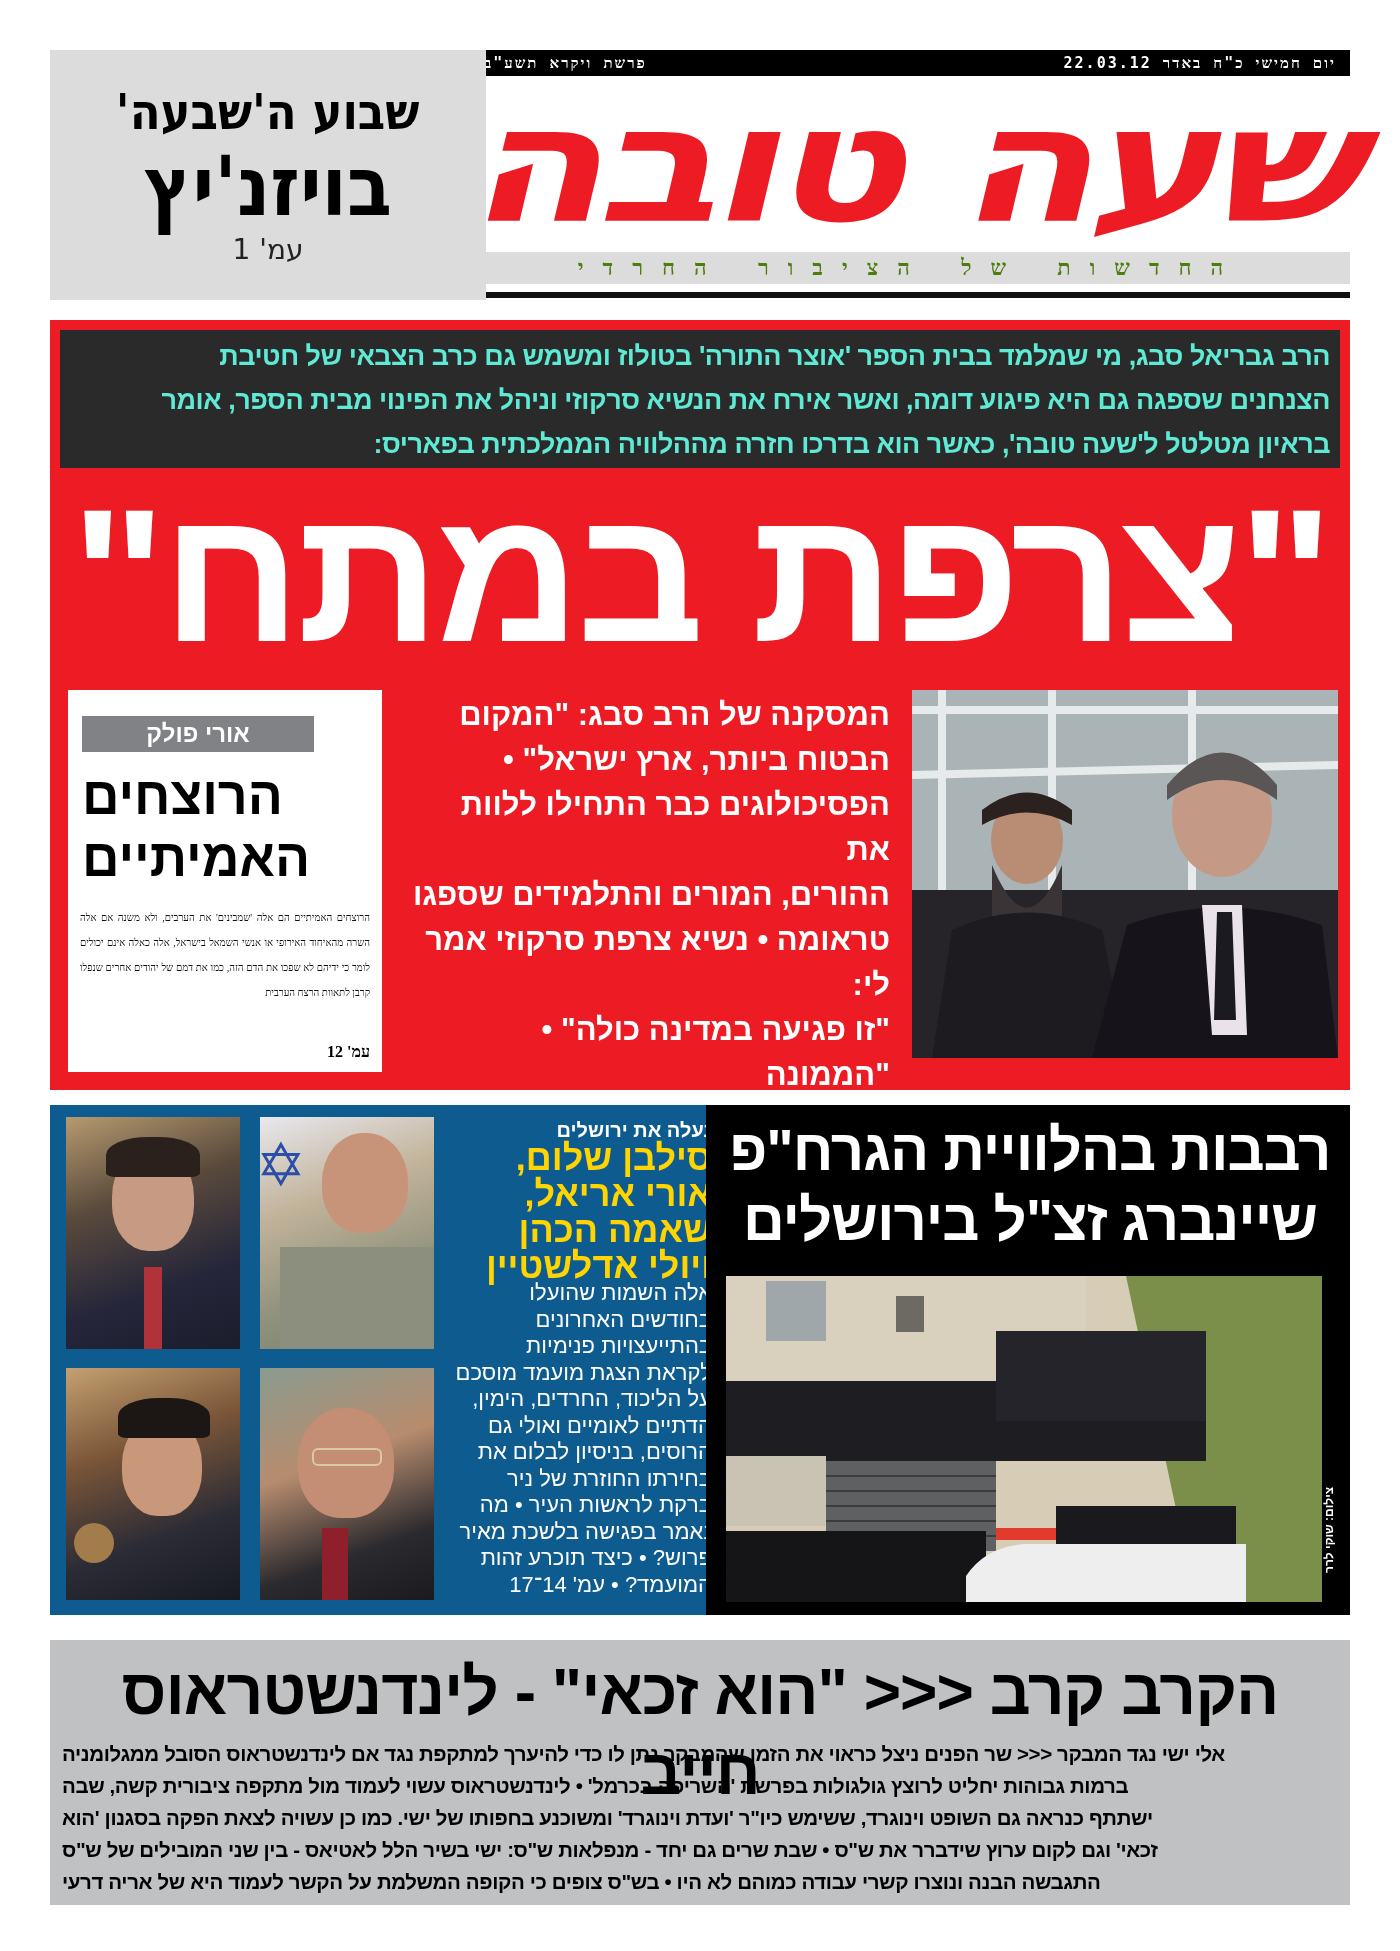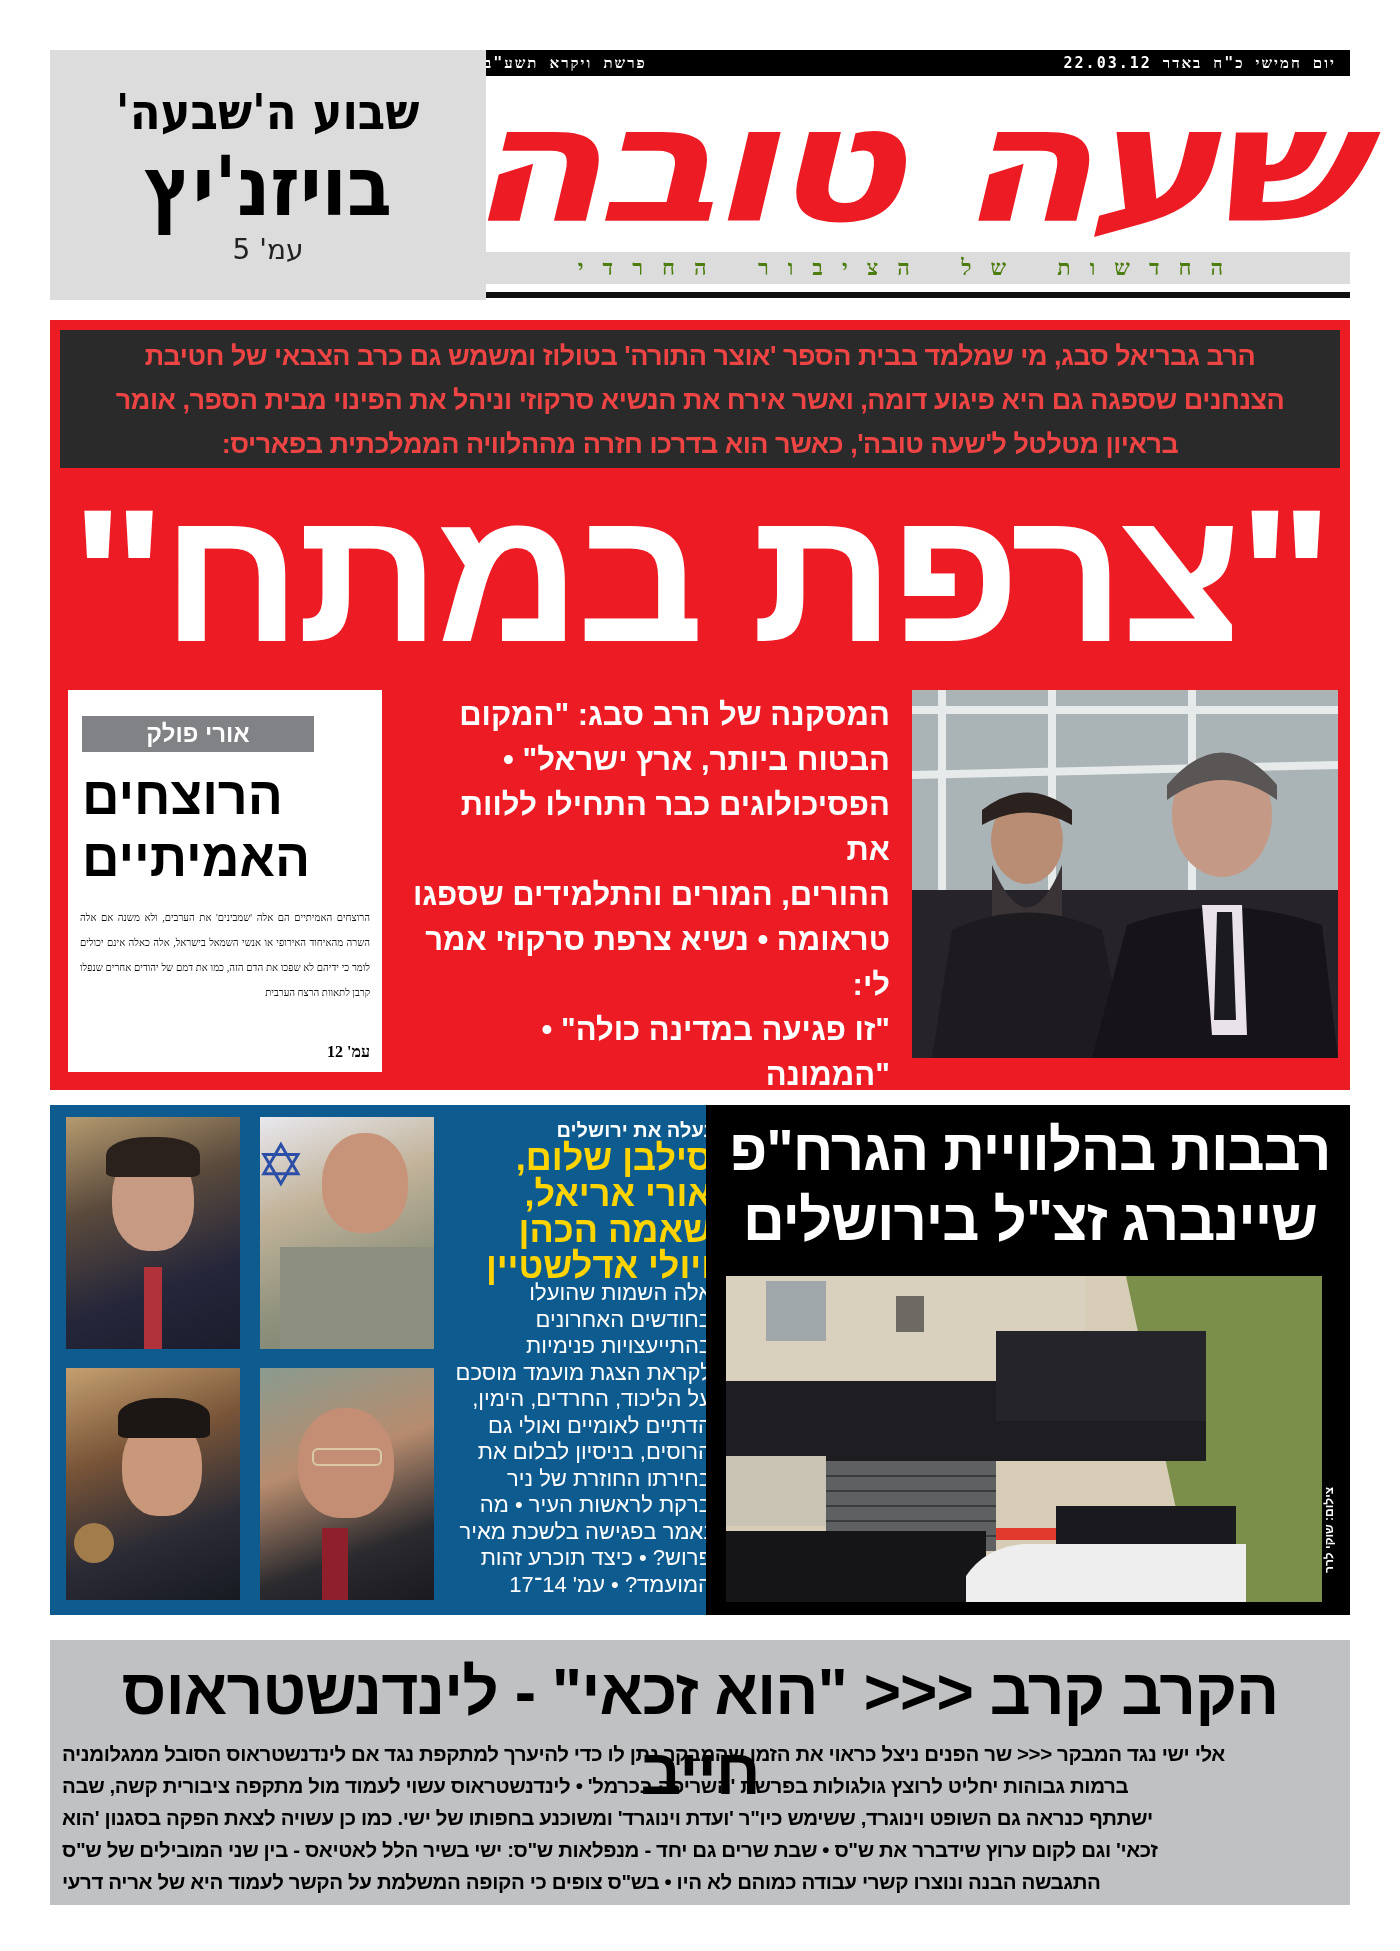--- a/index.html
+++ b/index.html
@@ -31,22 +31,22 @@
       left: 50px; top: 50px; width: 436px; height: 250px; background: #dcdcdc;
       display: flex; flex-direction: column; align-items: center; justify-content: center;
     }
     .promo-line1 { font-weight: bold; font-size: 50px; line-height: 58px; transform: scaleX(0.9); }
     .promo-line2 { font-weight: bold; font-size: 82px; line-height: 92px; transform: scaleX(0.9); }
     .promo-page { font-size: 28px; line-height: 34px; color: #222; }
 
     
     .lead-panel { left: 50px; top: 320px; width: 1300px; height: 770px; background: #ed1c24; }
     .lead-deck {
-      left: 60px; top: 330px; width: 1280px; height: 138px; background: #2a2a2a; color: #ef4444;
-      font-weight: bold; font-size: 27px; line-height: 44px; text-align: center; padding: 4px 10px;
+      left: 60px; top: 330px; width: 1280px; height: 138px; background: #2a2a2a; color: #5eead4;
+      font-weight: bold; font-size: 27px; line-height: 44px; text-align: right; padding: 4px 10px;
       font-family: "Liberation Sans", sans-serif; letter-spacing: -0.5px;
     }
     .lead-headline {
       left: 60px; top: 470px; width: 1280px; height: 210px; color: #fff; text-align: center;
       font-weight: bold; font-size: 190px; line-height: 210px; letter-spacing: -4px;
       font-family: "Liberation Sans", sans-serif; transform: scaleX(1.05);
     }
     .lead-summary {
       left: 410px; top: 692px; width: 480px; height: 370px; color: #fff; text-align: right;
       font-weight: bold; font-size: 31px; line-height: 45px; font-family: "Liberation Sans", sans-serif;
@@ -109,21 +109,21 @@
   <span>יום חמישי כ"ח באדר 22.03.12</span>
   <span>פרשת ויקרא תשע"ב</span>
 </div>
 <div class="abs logo">שעה טובה</div>
 <div class="abs tagline">החדשות של הציבור החרדי</div>
 <div class="abs rule"></div>
 
 <div class="abs promo-box">
   <div class="promo-line1">שבוע ה'שבעה'</div>
   <div class="promo-line2">בויזנ'יץ</div>
-  <div class="promo-page">עמ' 5</div>
+  <div class="promo-page">עמ' 1</div>
 </div>
 
 <div class="abs lead-panel"></div>
 <div class="abs lead-deck">
   <div>הרב גבריאל סבג, מי שמלמד בבית הספר 'אוצר התורה' בטולוז ומשמש גם כרב הצבאי של חטיבת</div>
   <div>הצנחנים שספגה גם היא פיגוע דומה, ואשר אירח את הנשיא סרקוזי וניהל את הפינוי מבית הספר, אומר</div>
   <div>בראיון מטלטל ל'שעה טובה', כאשר הוא בדרכו חזרה מההלוויה הממלכתית בפאריס:</div>
 </div>
 <div class="abs lead-headline">"צרפת במתח"</div>
 

